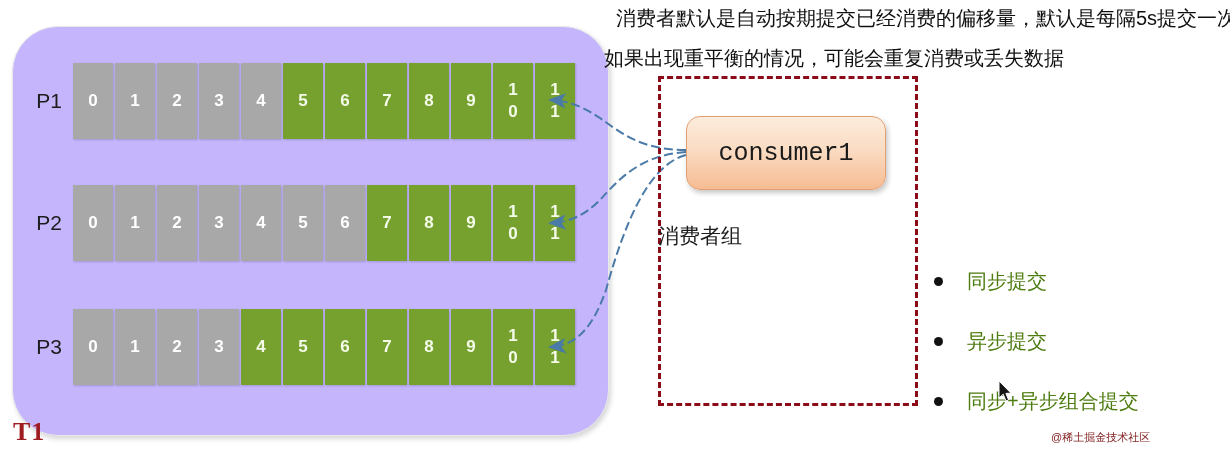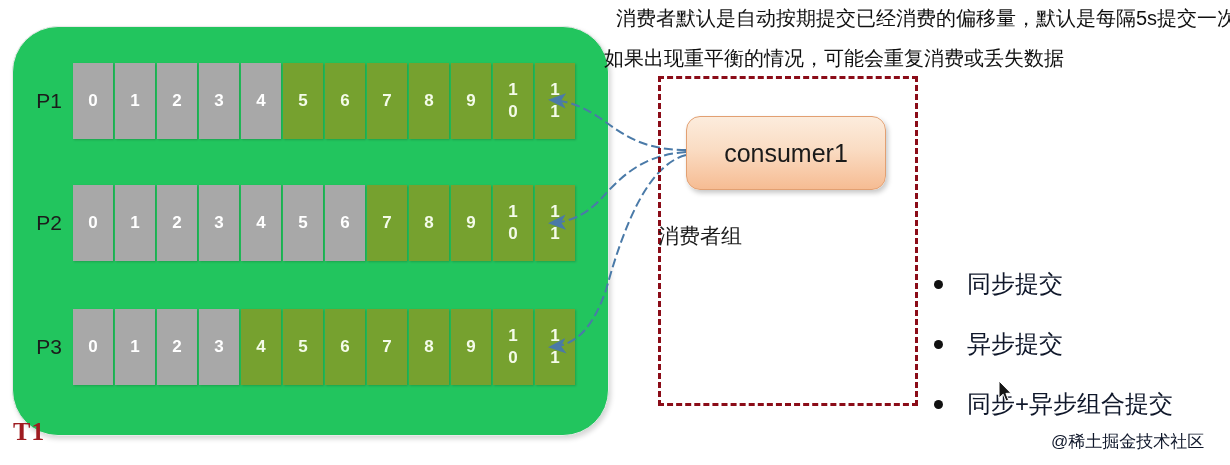--- a/index.html
+++ b/index.html
@@ -8,21 +8,21 @@
     background:#ffffff;
     font-family:"Liberation Sans","DejaVu Sans",sans-serif;
     overflow:hidden;
     position:relative;
   }
   #stage{position:absolute;left:0;top:0;width:1230px;height:465px;}
 
   
   .topic-box{
     position:absolute;left:12px;top:26px;width:595px;height:408px;
-    background:#22c55e;
+    background:#c4b5fd;
     border-radius:46px;
     box-shadow:2px 3px 5px rgba(0,0,0,0.16);
     border:1px solid #e9e9e9;
   }
   .partition-row{position:absolute;height:76px;}
   .p-label{
     position:absolute;left:0;top:0;width:44px;height:76px;
     display:flex;align-items:center;justify-content:center;
     font-size:21px;color:#1c1c1c;letter-spacing:0px;
     font-family:"Liberation Sans","DejaVu Sans",sans-serif;
@@ -59,54 +59,54 @@
   .consumer-node{
     position:absolute;left:686px;top:116px;width:198px;height:72px;
     border-radius:14px;
     border:1px solid #e2a072;
     background:linear-gradient(180deg,#fcecdd 0%,#fadcc3 45%,#f6bc93 100%);
     box-shadow:2px 3px 5px rgba(0,0,0,0.22);
     display:flex;align-items:center;justify-content:center;
   }
   .consumer-node .txt{
     font-size:25px;color:#1a1a1a;
-    font-family:Liberation Sans, sans-serif;
+    font-family:Liberation Mono, monospace;
   }
   .group-label{
     position:absolute;left:658px;top:222px;width:260px;text-align:left;
     font-size:21px;color:#1c1c1c;
   }
 
   
   .note-line{
     position:absolute;font-size:20px;color:#101010;white-space:nowrap;
   }
   #note1{left:616px;top:5px;}
   #note2{left:604px;top:45px;}
 
   .manual-title{
     position:absolute;left:934px;top:219px;font-size:20px;color:#101010;white-space:nowrap;
   }
   .bullet-item{
-    position:absolute;display:flex;align-items:center;font-size:24px;color:#0f172a;white-space:nowrap;
+    position:absolute;display:flex;align-items:center;font-size:20px;color:#4d7c0f;white-space:nowrap;
   }
   .bullet-item .dot{
     width:9px;height:9px;border-radius:50%;background:#111;margin-right:24px;flex:none;
   }
   #b0{left:934px;top:268px;}
   #b1{left:934px;top:328px;}
   #b2{left:934px;top:388px;}
 
   
   #cursor{position:absolute;left:998px;top:380px;width:16px;height:24px;}
 
   
   .watermark{
     position:absolute;left:1051px;top:430px;
-    font-size:17px;color:#0f172a;white-space:nowrap;
+    font-size:11px;color:#7f1d1d;white-space:nowrap;
   }
 </style>
 </head>
 <body>
 
 <div id="stage">
 
   <div class="topic-box">
     <div id="partitions-host">
         <div class="partition-row" style="left: 14px; top: 36px;">

